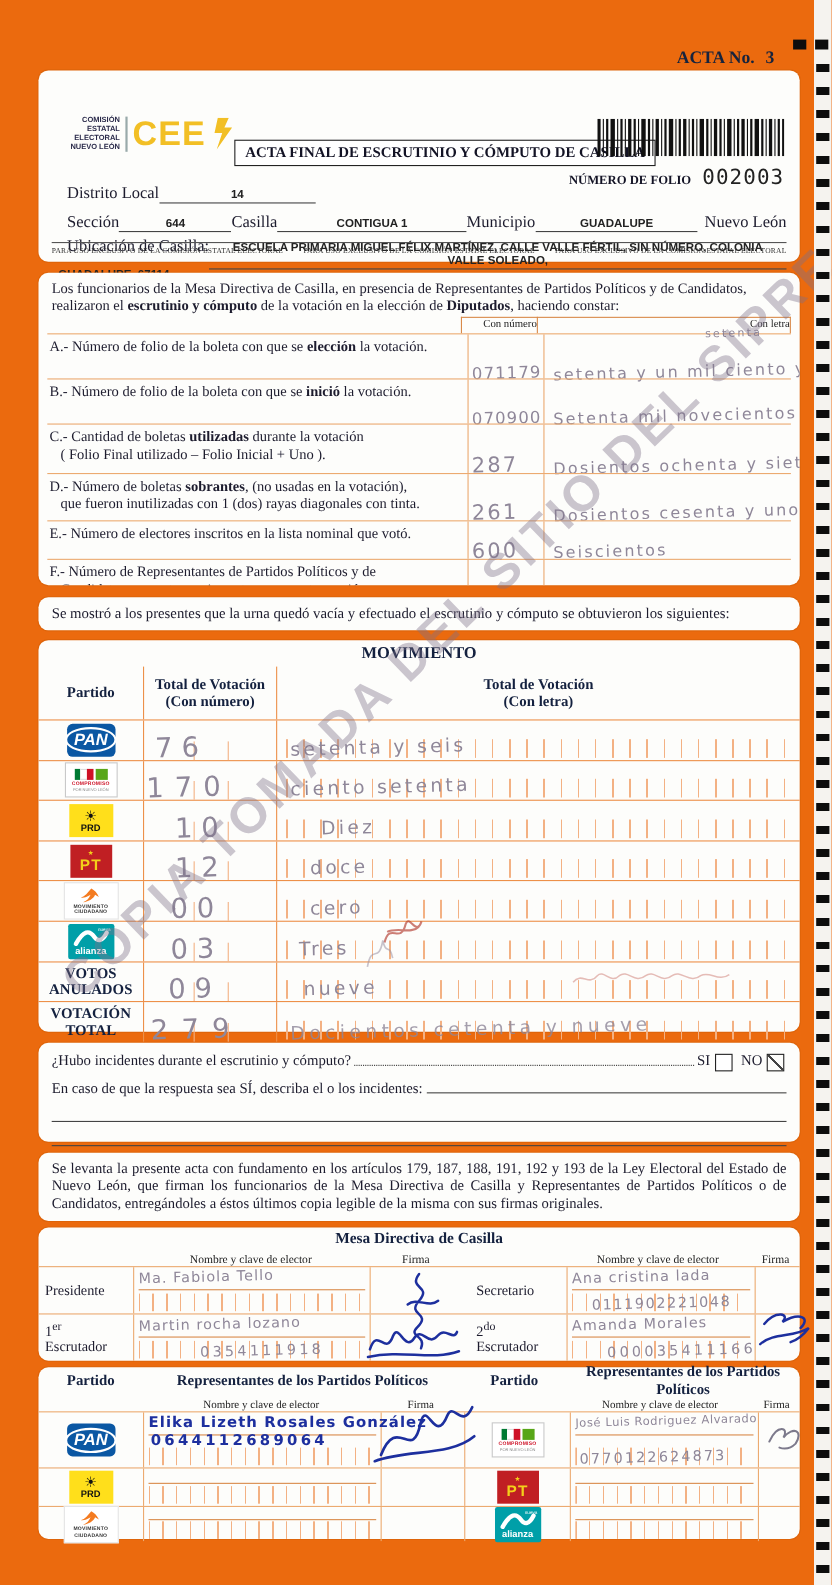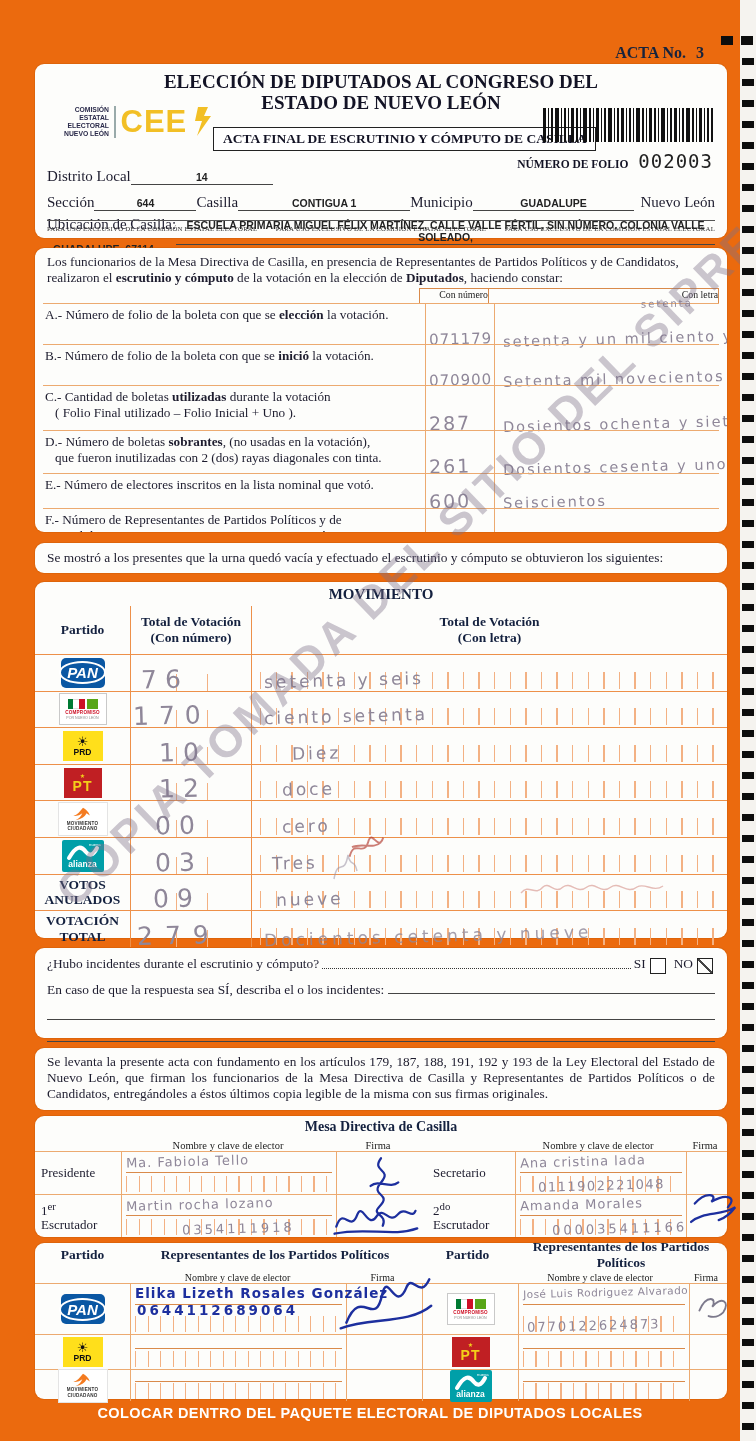--- a/index.html
+++ b/index.html
@@ -26,21 +26,21 @@
            font-weight:bold;font-size:6.8px;line-height:1.2;color:#2a2a4a;}
   .cee-bar{width:1.5px;height:32px;background:#9aa;}
   .cee-acr{font-family:"Liberation Sans",sans-serif;font-weight:800;font-size:31px;color:#F2BF25;letter-spacing:1px;}
   .cee-shape{margin-left:2px;}
   .sub-box{position:absolute;left:178px;top:63px;border:1.6px solid #222;padding:3px 9px;
            font-weight:bold;font-size:13.5px;background:#fff;color:#131325;}
   .barcode{position:absolute;right:14px;top:44px;}
   .folio-line{position:absolute;right:14px;top:86px;display:flex;align-items:baseline;gap:10px;}
   .folio-lab{font-weight:bold;font-size:11.5px;color:#131325;}
   .folio-val{font-family:"DejaVu Sans Mono",monospace;font-size:19px;letter-spacing:1px;color:#222;}
-  .fline{position:absolute;left:12px;right:12px;display:flex;align-items:baseline;font-size:15px;}
+  .fline{position:absolute;left:26px;right:12px;display:flex;align-items:baseline;font-size:15px;}
   .fl1{top:104px;} .fl2{top:130px;} .fl3{top:152px;}
   .uval{font-family:"Liberation Sans",sans-serif;font-weight:bold;font-size:10.5px;
         border-bottom:1px solid #444;text-align:center;padding:0 6px 1px 6px;color:#222;}
   .grow{flex:1;}
   .ub2{position:absolute;left:12px;right:12px;top:175px;display:flex;align-items:baseline;}
   .ub2 .tail{flex:1;border-bottom:1px solid #444;height:13px;}
   .excl-row{position:absolute;left:12px;right:12px;bottom:6px;display:flex;justify-content:space-between;
         border-top:1px solid #555;padding-top:4px;}
   .excl{font-size:6.8px;color:#333;letter-spacing:.2px;}
 
@@ -177,24 +177,20 @@
   <div class="edge-white"></div>
   <div class="edge-dashes"></div>
   <div class="regsq s1"></div>
   <div class="regsq s2"></div>
 
   <div class="acta-no">
     <span>ACTA No.</span><span class="v">3</span>
   </div>
 
   <section class="box hdr">
-    <div class="hdr-title">
-      <div>ELECCIÓN DE DIPUTADOS AL CONGRESO DEL</div>
-      <div>ESTADO DE NUEVO LEÓN</div>
-    </div>
     <div class="cee">
       <div class="cee-org">COMISIÓN ESTATAL ELECTORAL NUEVO LEÓN</div>
       <div class="cee-bar"></div>
       <div class="cee-acr">CEE</div>
       <svg class="cee-shape" width="18" height="30" viewBox="0 0 18 30">
         <path d="M4,0 L14,0 L10,9 L17,9 L3,29 L8,14 L1,14 Z" fill="#F2BF25"></path>
       </svg>
     </div>
     <div class="sub-box">ACTA FINAL DE ESCRUTINIO Y CÓMPUTO DE CASILLA</div>
     <svg class="barcode" width="170" height="34" viewBox="0 0 170 34">
@@ -309,21 +305,21 @@
         <div class="af-lab"><span>C.- Cantidad de boletas </span><b class="k">utilizadas</b><span> durante la votación</span><br><span style="padding-left:10px">( Folio Final utilizado – Folio Inicial + Uno ).</span></div>
         <div class="af-num">
             <span class="hw hw-num">287</span>
           </div>
         <div class="af-let">
             <span class="hw hw-let">Dosientos ochenta y siete</span>
           </div>
       </div>
 
       <div class="af-row" style="height:42px">
-        <div class="af-lab"><span>D.- Número de boletas </span><b class="k">sobrantes</b><span>, (no usadas en la votación),</span><br><span style="padding-left:10px">que fueron inutilizadas con 2 (dos) rayas diagonales con tinta.</span></div>
+        <div class="af-lab"><span>D.- Número de boletas </span><b class="k">sobrantes</b><span>, (no usadas en la votación),</span><br><span style="padding-left:10px">que fueron inutilizadas con 1 (dos) rayas diagonales con tinta.</span></div>
         <div class="af-num">
             <span class="hw hw-num">261</span>
           </div>
         <div class="af-let">
             <span class="hw hw-let">Dosientos cesenta y uno</span>
           </div>
       </div>
 
       <div class="af-row" style="height:34px">
         <div class="af-lab"><span>E.- Número de electores inscritos en la lista nominal que votó.</span></div>
@@ -702,16 +698,15 @@
         </div>
       </div>
       <div class="rn2-cell">
           <div class="nameline" style="height:10px"></div>
           <div class="claveline"></div>
         </div>
       <div class="rf2-cell"></div>
     </div>
   </section>
 
-  <div class="footer">COLOCAR DENTRO DEL PAQUETE ELECTORAL DE DIPUTADOS LOCALES</div>
 
   <div class="watermark">COPIA TOMADA DEL SITIO DEL SIPRE</div>
 </div>
 
 </body></html>

